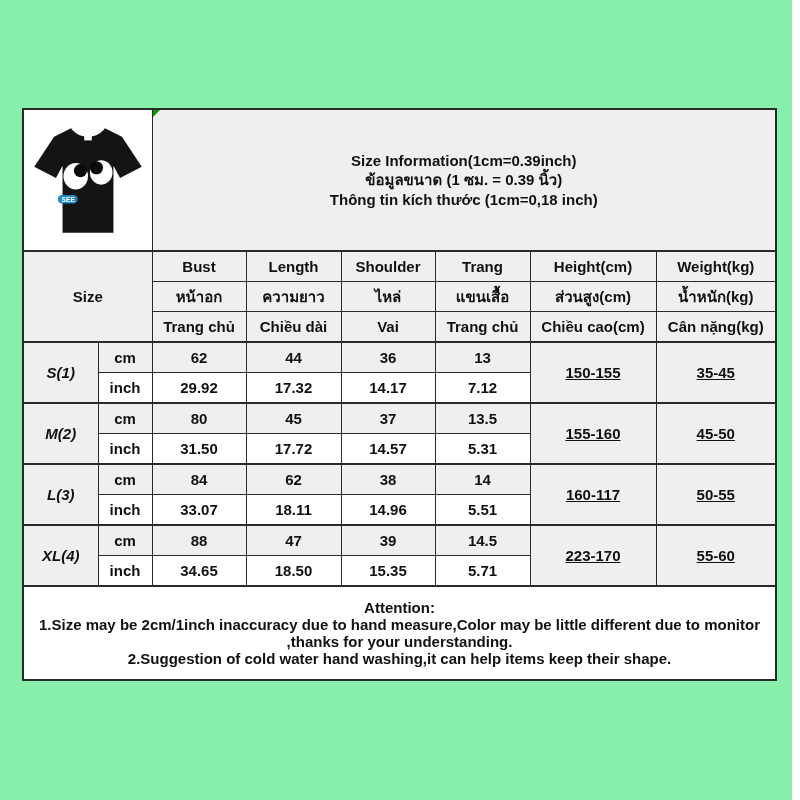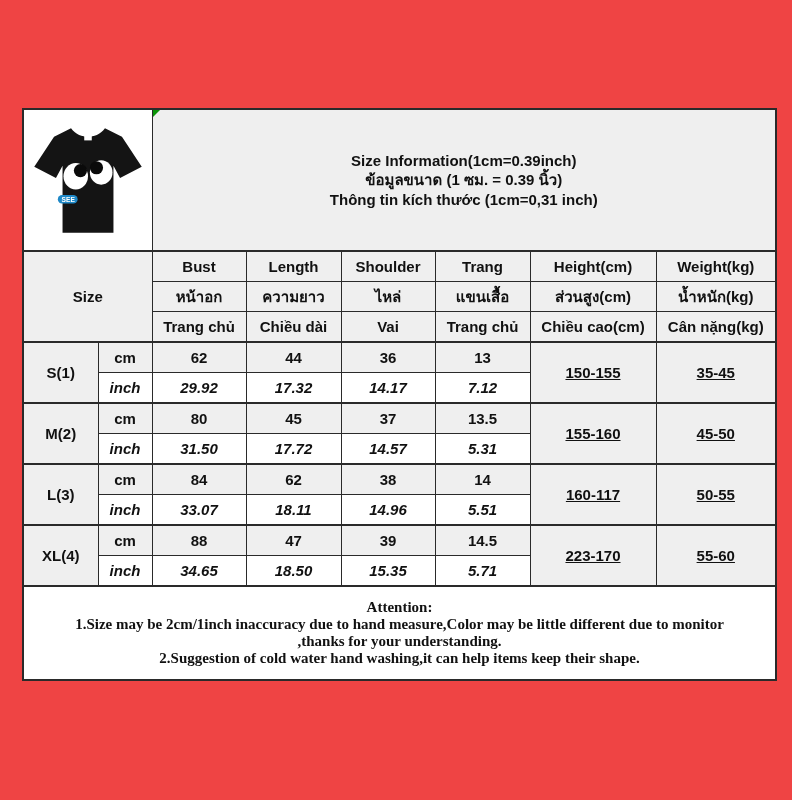--- a/index.html
+++ b/index.html
@@ -1,53 +1,52 @@
 <!DOCTYPE html>
 <html><head>
 <meta charset="utf-8">
 <style>
   html,body{margin:0;padding:0;background:#ffffff;}
   body{width:800px;height:800px;position:relative;font-family:"Liberation Sans",sans-serif;color:#111;}
-  .sheet{position:absolute;left:0;top:0;width:792px;height:800px;background:#ef4444;}
+  .sheet{position:absolute;left:0;top:0;width:792px;height:800px;background:#86efac;}
 
   table.size-chart{
     position:absolute;left:22px;top:108px;width:753px;
     border-collapse:collapse;table-layout:fixed;
     border:2px solid #2a2a2a;
   }
   table.size-chart td{
     border:1px solid #2a2a2a;
     text-align:center;vertical-align:middle;
     font-weight:bold;font-size:15px;line-height:1.15;
     padding:0 2px;overflow:hidden;
   }
   tr.h30 td{height:29px;}
   td.gray{background:#efefef;}
-  td.white{background:#ffffff;font-style:italic;}
+  td.white{background:#ffffff;}
   .bt2{border-top:2px solid #2a2a2a !important;}
 
   
   td.photo-cell{background:#ffffff;height:140px;padding:3px;}
   td.title-cell{background:#efefef;position:relative;font-size:17px;}
   .title-line{margin:2px 0;}
   .corner-marker{
     position:absolute;left:0;top:0;width:0;height:0;
     border-top:7px solid #0a9408;border-right:7px solid transparent;
   }
 
   td.size-mega{font-size:30px;background:#efefef;margin-top:8px;}
-  td.size-name{font-size:16px;background:#efefef;}
+  td.size-name{font-size:16px;background:#efefef;font-style:italic;}
   td.unit-cell{font-size:15px;}
   td.range-cell{background:#efefef;font-size:15px;text-decoration:underline;}
 
   td.attention-cell{
     background:#ffffff;text-align:left;font-weight:normal;
     font-size:15.5px;line-height:1.42;padding:3px 6px 10px 6px;height:92px;
     vertical-align:top;
-    font-family:Liberation Serif, serif;
   }
   .shirt-svg{display:block;margin:0 auto;}
 </style>
 </head>
 <body>
 
 <div class="sheet">
 
   <table class="size-chart">
     <colgroup>
@@ -72,21 +71,21 @@
           <ellipse cx="79" cy="62" rx="12" ry="13" fill="#ffffff"></ellipse>
           <circle cx="74" cy="57" r="7" fill="#0a0a0a"></circle>
           <rect x="33" y="86" width="21" height="9" rx="4.5" fill="#1e88c7"></rect>
           <text x="37" y="93" font-size="7" font-weight="bold" fill="#ffffff" font-family="Liberation Sans, sans-serif">SEE</text>
         </svg>
       </td>
       <td class="title-cell" colspan="6">
         <span class="corner-marker"></span>
         <div class="title-line">Size Information(1cm=0.39inch)</div>
         <div class="title-line">ข้อมูลขนาด (1 ซม. = 0.39 นิ้ว)</div>
-        <div class="title-line">Thông tin kích thước (1cm=0,31 inch)</div>
+        <div class="title-line">Thông tin kích thước (1cm=0,18 inch)</div>
       </td>
     </tr>
 
     <tr class="h30">
       <td class="size-mega bt2" rowspan="3" colspan="2">Size</td>
       <td class="gray bt2">Bust</td>
       <td class="gray bt2">Length</td>
       <td class="gray bt2">Shoulder</td>
       <td class="gray bt2">Trang</td>
       <td class="gray bt2">Height(cm)</td>

